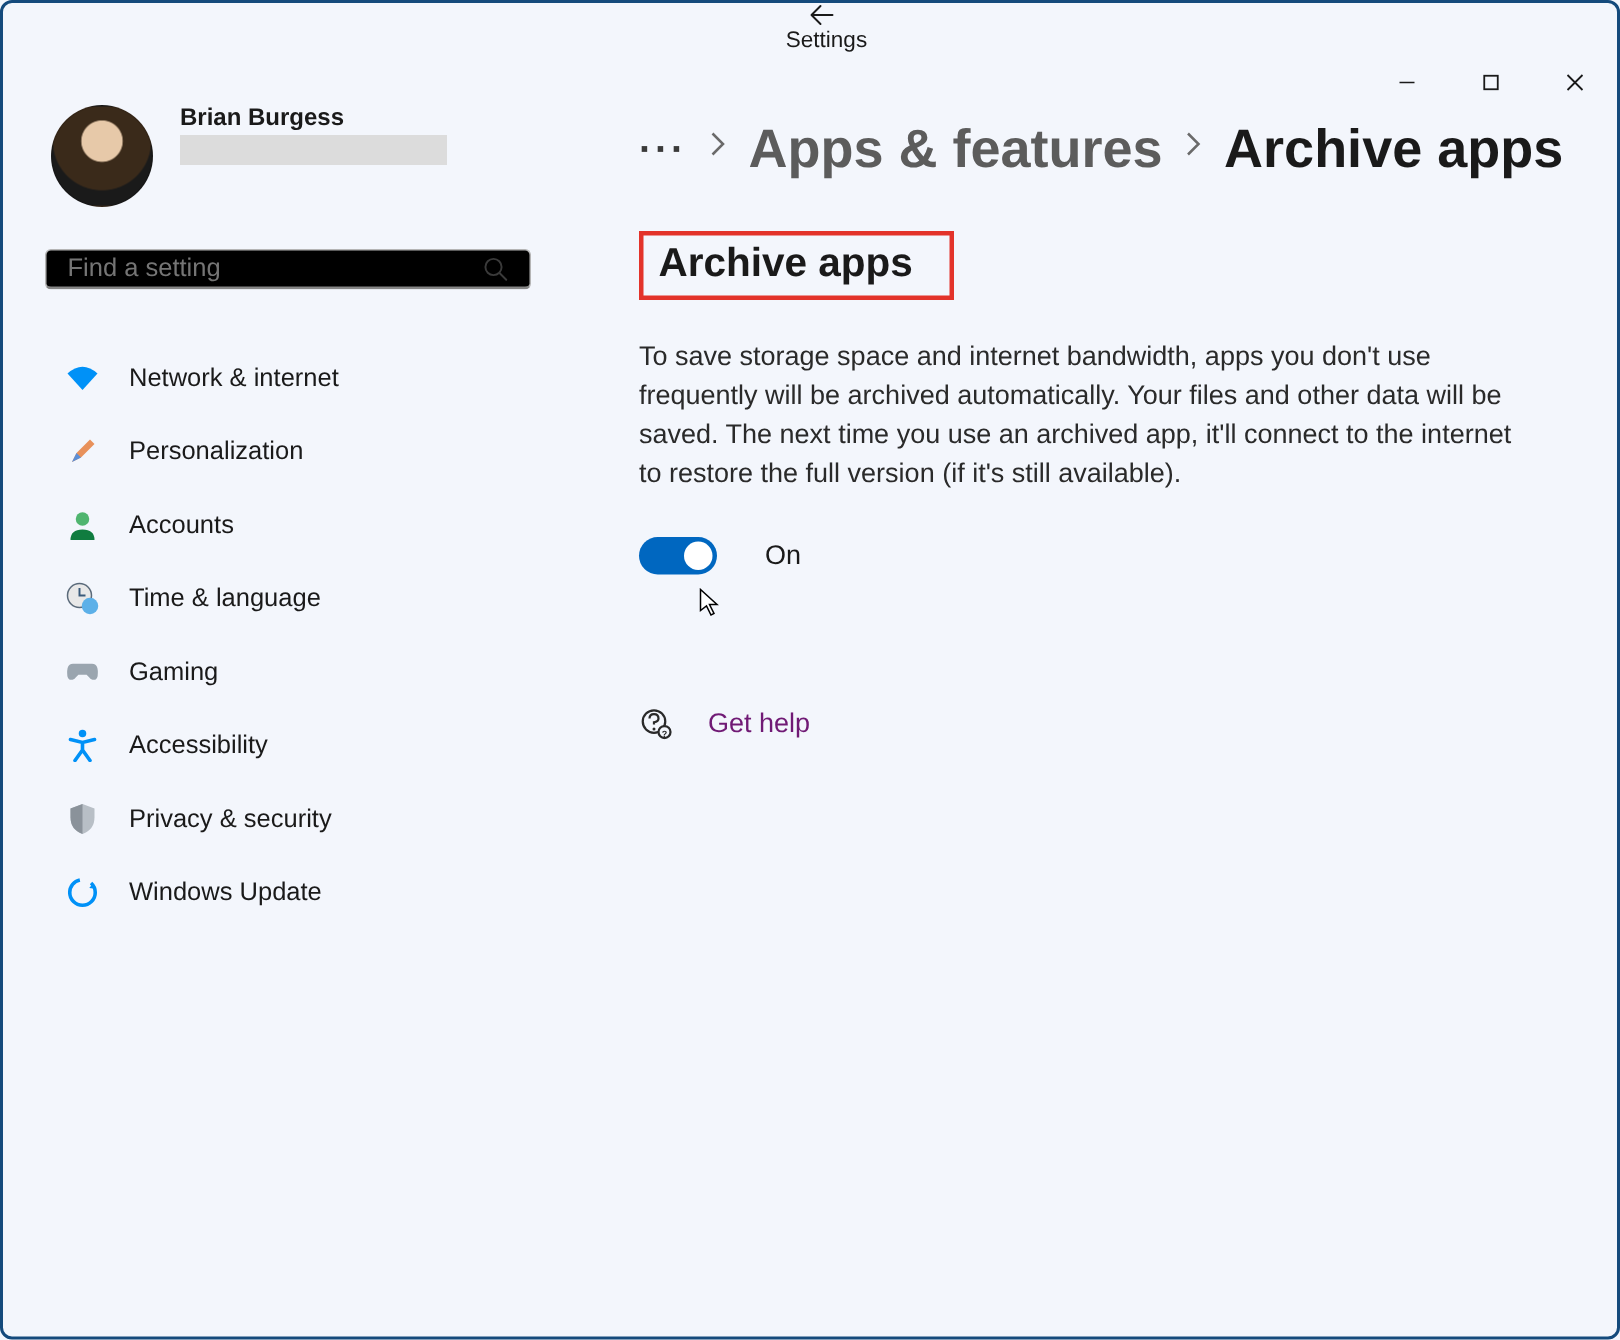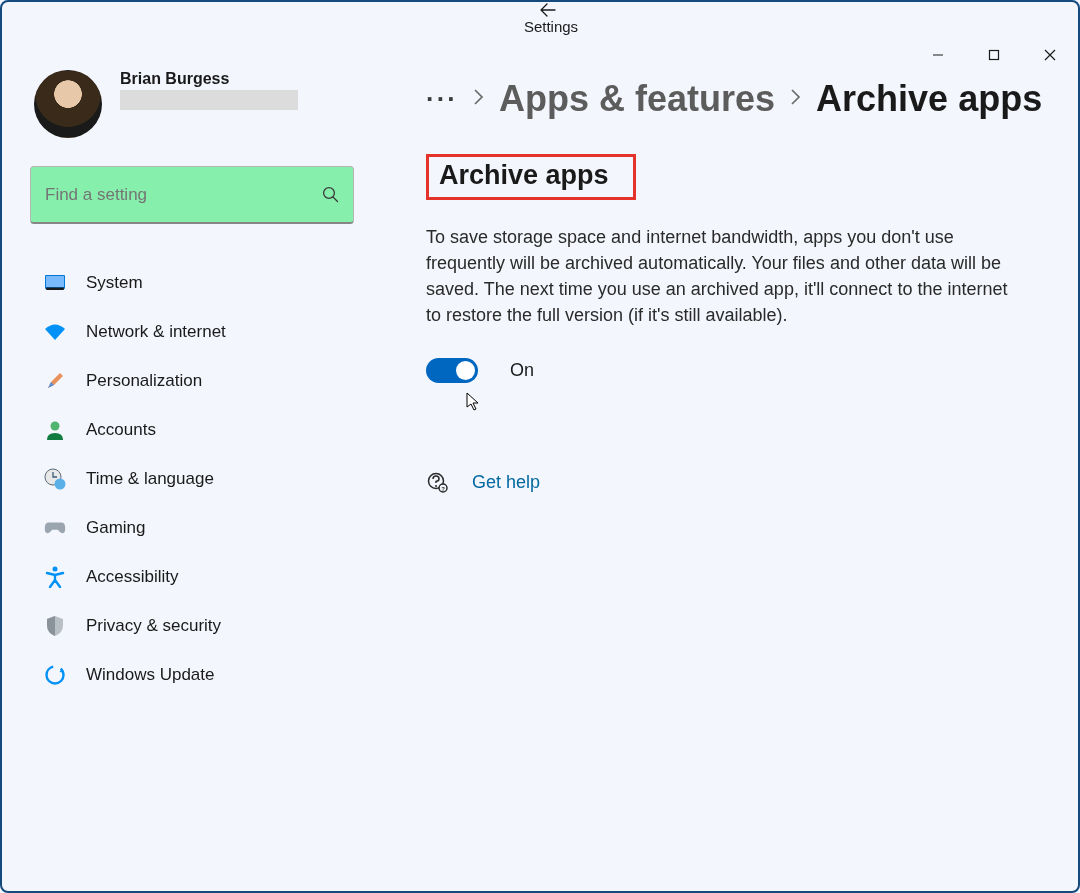--- a/index.html
+++ b/index.html
@@ -72,25 +72,25 @@
       font-size: 16px;
       font-weight: 600;
       color: #1a1a1a;
     }
     .profile-email {
       width: 178px; height: 20px;
       background: #dcdcdc;
     }
     .search-box {
       width: 100%;
-      height: 58px;
+      height: 27px;
       border: 1px solid #b5b5b5;
       border-bottom: 2px solid #868686;
       border-radius: 4px;
-      background: #86efac;
+      background: #000000;
       display: flex;
       align-items: center;
       padding: 0 14px;
       margin-bottom: 36px;
     }
     .search-input {
       flex: 1;
       border: none;
       outline: none;
       font-size: 17px;
@@ -215,21 +215,21 @@
       top: 34px;
       color: #000;
     }
     .help-row {
       display: flex;
       align-items: center;
       gap: 24px;
       font-size: 18px;
     }
     .help-link {
-      color: #0369a1;
+      color: #701a75;
       cursor: pointer;
     }
     .help-icon {
       width: 22px; height: 22px;
       color: #2a2a2a;
     }
   </style>
 </head>
 <body>
 
@@ -271,30 +271,20 @@
 
     <div class="search-box">
       <input class="search-input" placeholder="Find a setting" style="">
       <svg class="search-icon" width="17" height="17" viewBox="0 0 17 17">
         <circle cx="7" cy="7" r="5.4" stroke="currentColor" stroke-width="1.3" fill="none"></circle>
         <path d="M11 11 L15.5 15.5" stroke="currentColor" stroke-width="1.3" stroke-linecap="round"></path>
       </svg>
     </div>
 
     <ul class="nav-list">
-      <li class="nav-item">
-        <span class="nav-icon">
-          <svg width="22" height="18" viewBox="0 0 22 18">
-              <rect x="1" y="1" width="20" height="14" rx="1" fill="#0078d4"></rect>
-              <rect x="2" y="2" width="18" height="11" fill="#79bafc"></rect>
-              <rect x="2.2" y="13.5" width="17.6" height="2.5" fill="#1a1a1a"></rect>
-            </svg>
-        </span>
-        <span>System</span>
-      </li>
       <li class="nav-item">
         <span class="nav-icon">
           <svg width="22" height="18" viewBox="0 0 22 18">
               <path d="M1 6 Q11 -3 21 6 L11 17 Z" fill="#0091f7"></path>
             </svg>
         </span>
         <span>Network &amp; internet</span>
       </li>
       <li class="nav-item">
         <span class="nav-icon">

